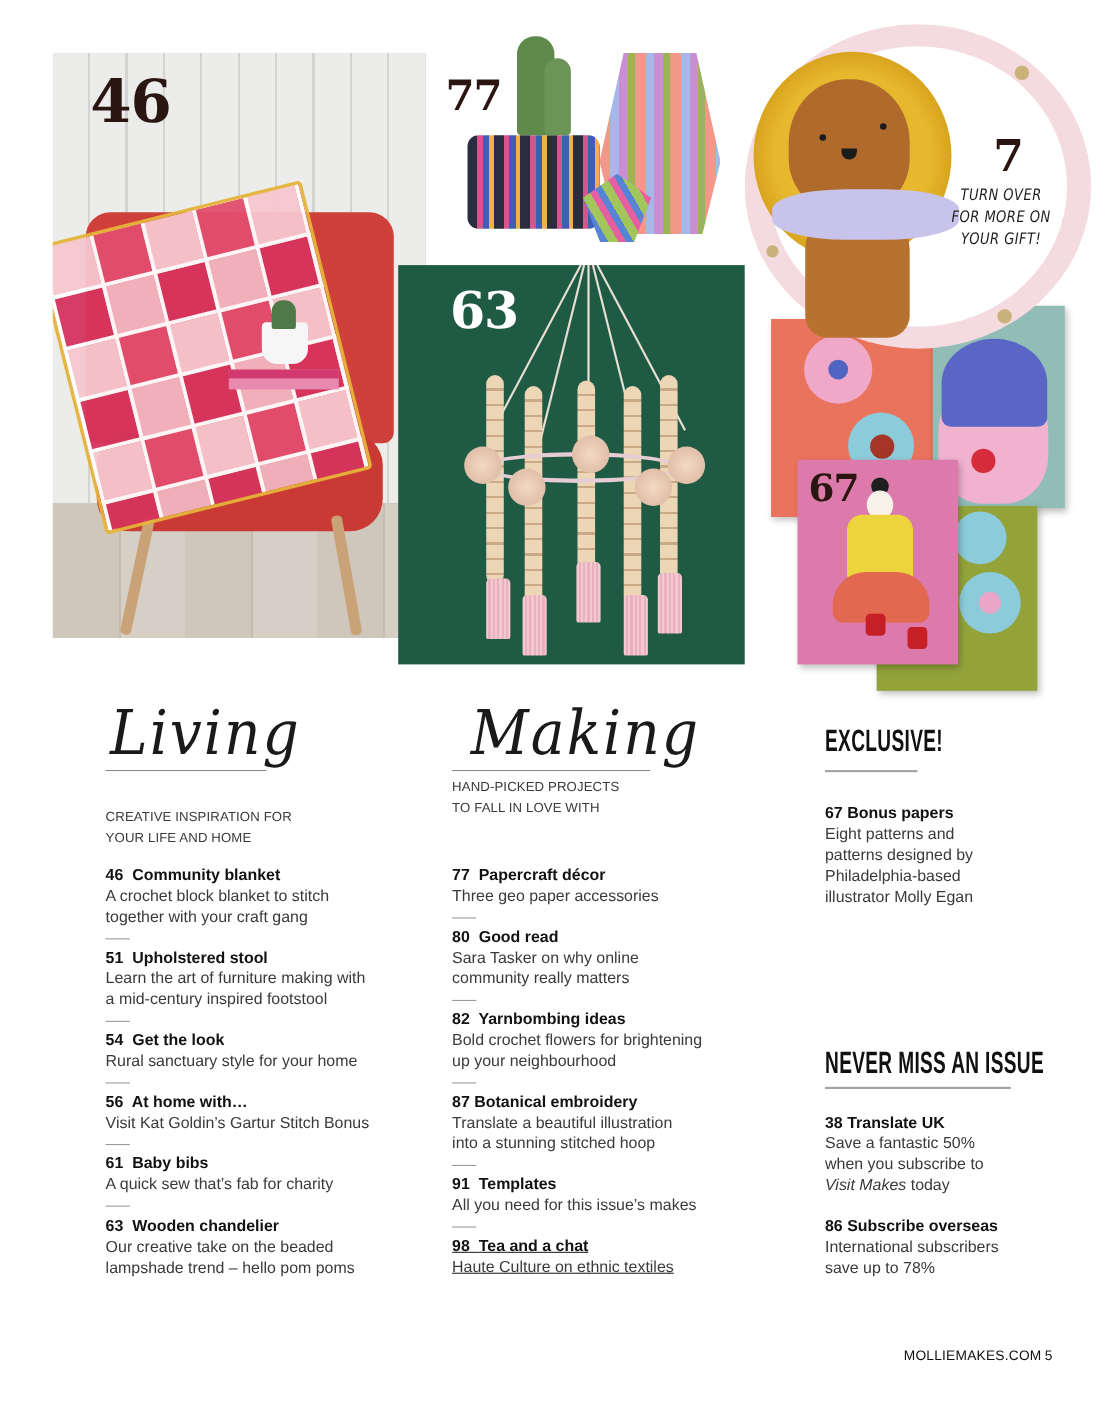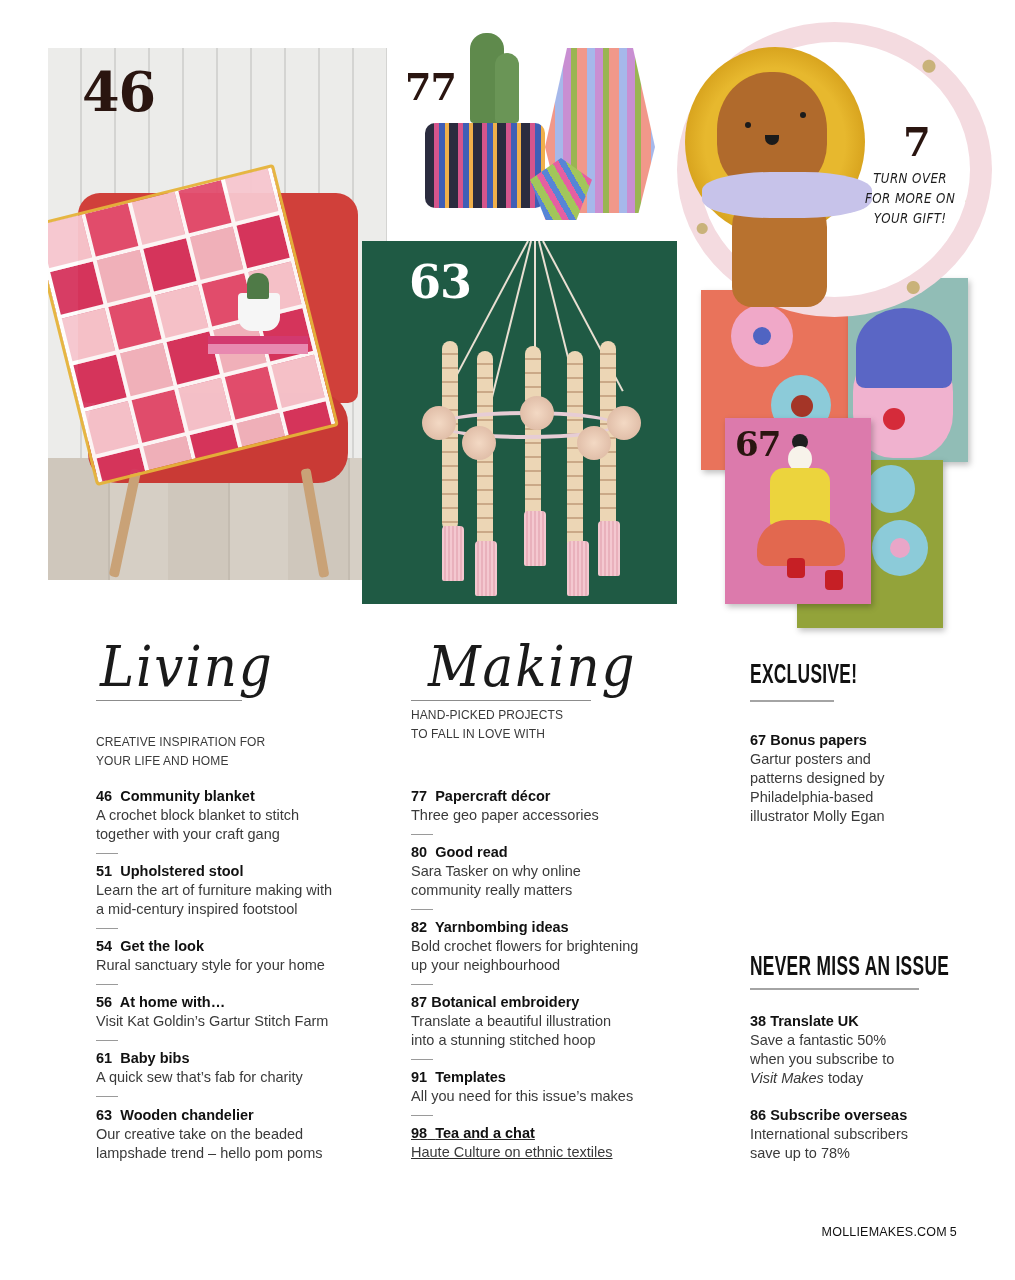--- a/index.html
+++ b/index.html
@@ -217,21 +217,21 @@
   <div class="desc">a mid-century inspired footstool</div>
   <div class="rule"></div>
 </div>
 <div class="entry" style="left:96px; top:937px;">
   <div class="num-title"><span>54</span>&nbsp; <span>Get the look</span></div>
   <div class="desc">Rural sanctuary style for your home</div>
   <div class="rule"></div>
 </div>
 <div class="entry" style="left:96px; top:993px;">
   <div class="num-title"><span>56</span>&nbsp; <span>At home with…</span></div>
-  <div class="desc">Visit Kat Goldin’s Gartur Stitch Farm</div>
+  <div class="desc">Visit Kat Goldin’s Gartur Stitch Bonus</div>
   <div class="rule"></div>
 </div>
 <div class="entry" style="left:96px; top:1049px;">
   <div class="num-title"><span>61</span>&nbsp; <span>Baby bibs</span></div>
   <div class="desc">A quick sew that’s fab for charity</div>
   <div class="rule"></div>
 </div>
 <div class="entry" style="left:96px; top:1106px;">
   <div class="num-title"><span>63</span>&nbsp; <span>Wooden chandelier</span></div>
   <div class="desc">Our creative take on the beaded</div>
@@ -276,21 +276,21 @@
 <div class="entry" style="left:411px; top:1124px;text-decoration:underline;">
   <div class="num-title"><span>98</span>&nbsp; <span>Tea and a chat</span></div>
   <div class="desc">Haute Culture on ethnic textiles</div>
 </div>
 
 <div class="condensed-head" style="left:750px; top:658px;">EXCLUSIVE!</div>
 <div class="condensed-rule" style="left:750px; top:700px; width:84px;"></div>
 
 <div class="entry" style="left:750px; top:731px; width:200px;">
   <div class="num-title"><span>67</span> <span>Bonus papers</span></div>
-  <div class="desc">Gartur posters and</div>
+  <div class="desc">Eight patterns and</div>
   <div class="desc">patterns designed by</div>
   <div class="desc">Philadelphia-based</div>
   <div class="desc">illustrator Molly Egan</div>
 </div>
 
 <div class="condensed-head" style="left:750px; top:950px;">NEVER MISS AN ISSUE</div>
 <div class="condensed-rule" style="left:750px; top:988px; width:169px;"></div>
 
 <div class="entry" style="left:750px; top:1012px; width:200px;">
   <div class="num-title"><span>38</span> <span>Translate UK</span></div>

